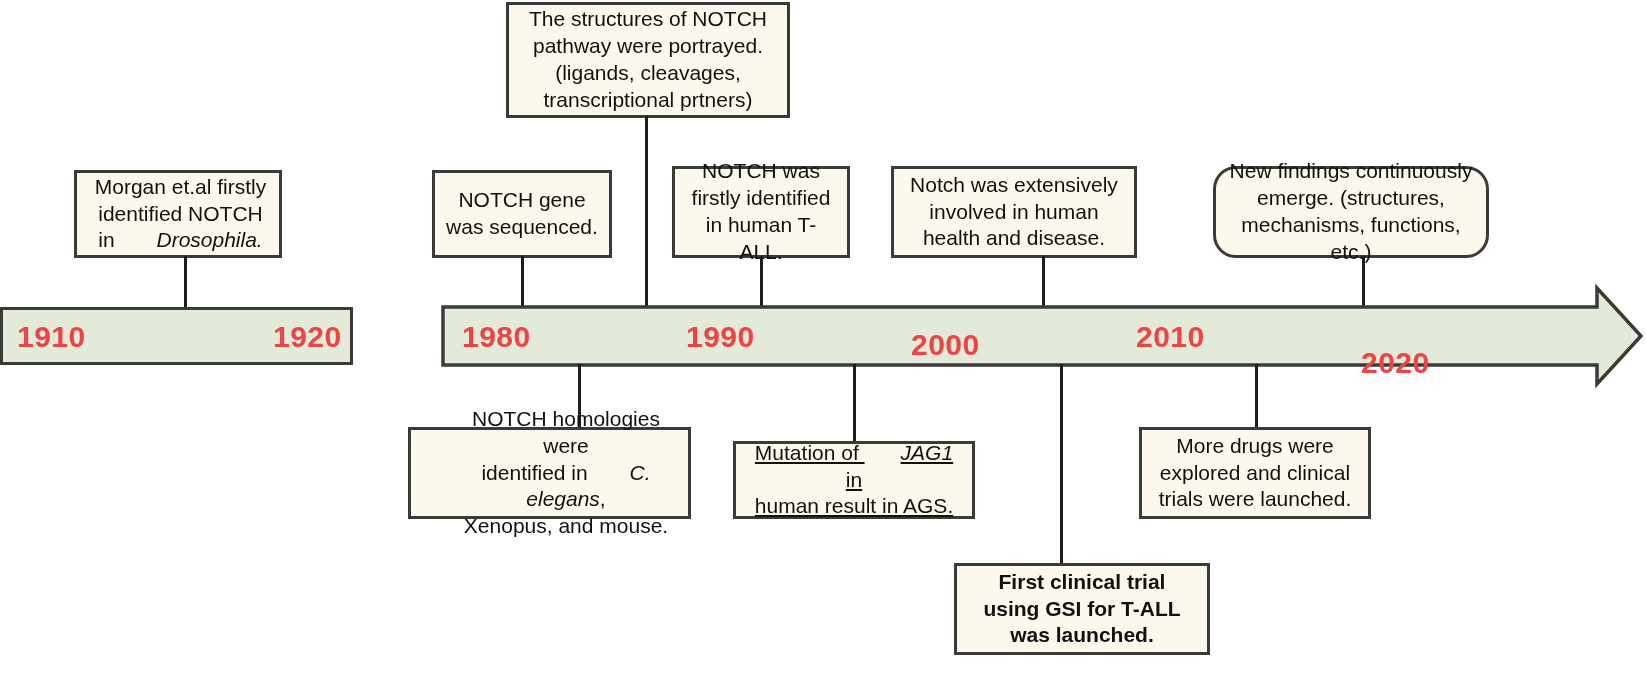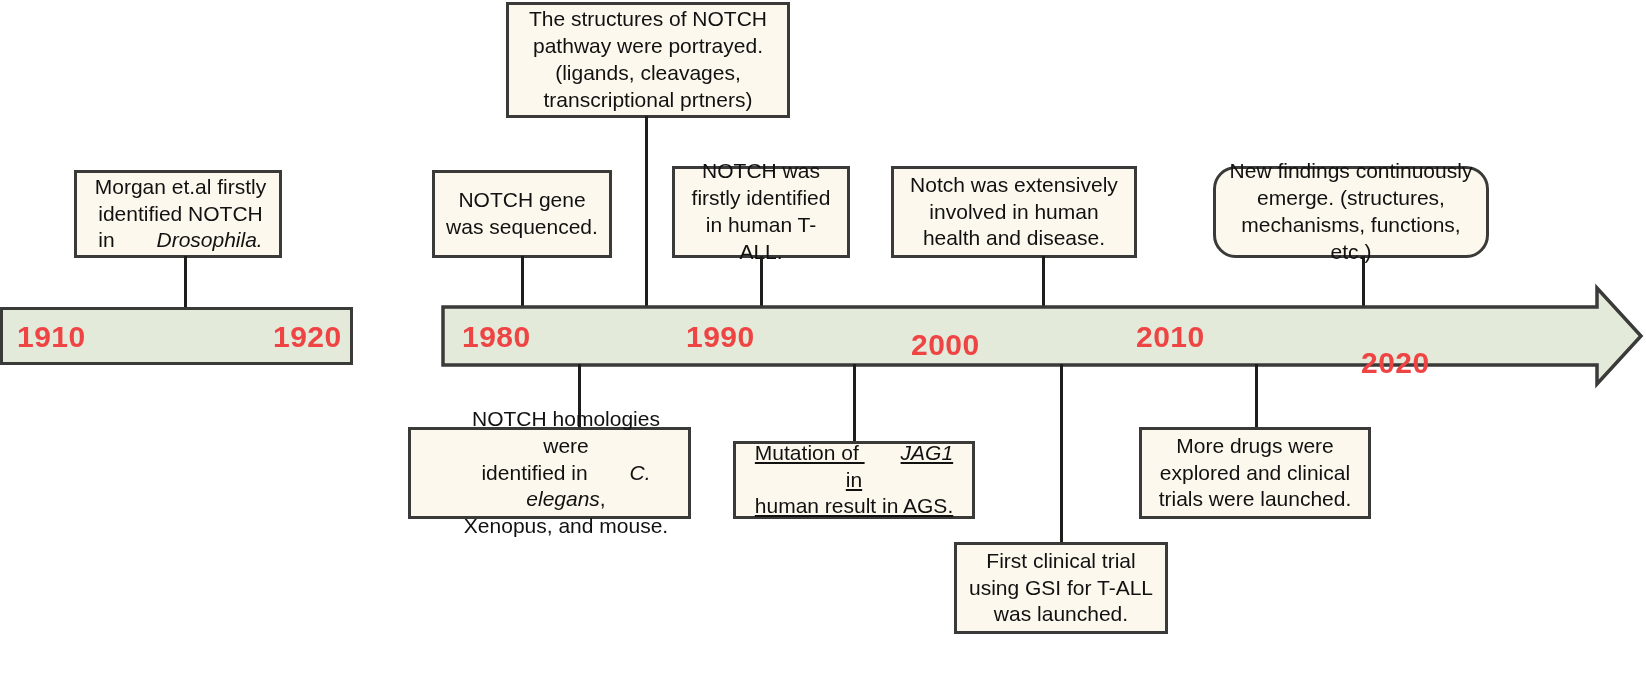--- a/index.html
+++ b/index.html
@@ -158,21 +158,21 @@
 
   <div class="stem" style="left:853px; top:364px; height:78px;"></div>
   <div class="callout" style="left:733px; top:441px; width:242px; height:78px;text-decoration:underline;">
     <div class="txt">
         <div><span>Mutation of </span><i>JAG1</i><span> in</span></div>
         <div><span>human result in AGS.</span></div>
       </div>
   </div>
 
   <div class="stem" style="left:1060px; top:364px; height:200px;"></div>
-  <div class="callout" style="left:954px; top:542px; width:214px; height:92px;">
+  <div class="callout" style="left:954px; top:563px; width:256px; height:92px;font-weight:bold;">
     <div class="txt">
         <div><span>First clinical trial</span></div>
         <div><span>using GSI for T-ALL</span></div>
         <div><span>was launched.</span></div>
       </div>
   </div>
 
   <div class="stem" style="left:1255px; top:364px; height:64px;"></div>
   <div class="callout" style="left:1139px; top:427px; width:232px; height:92px;">
     <div class="txt">

